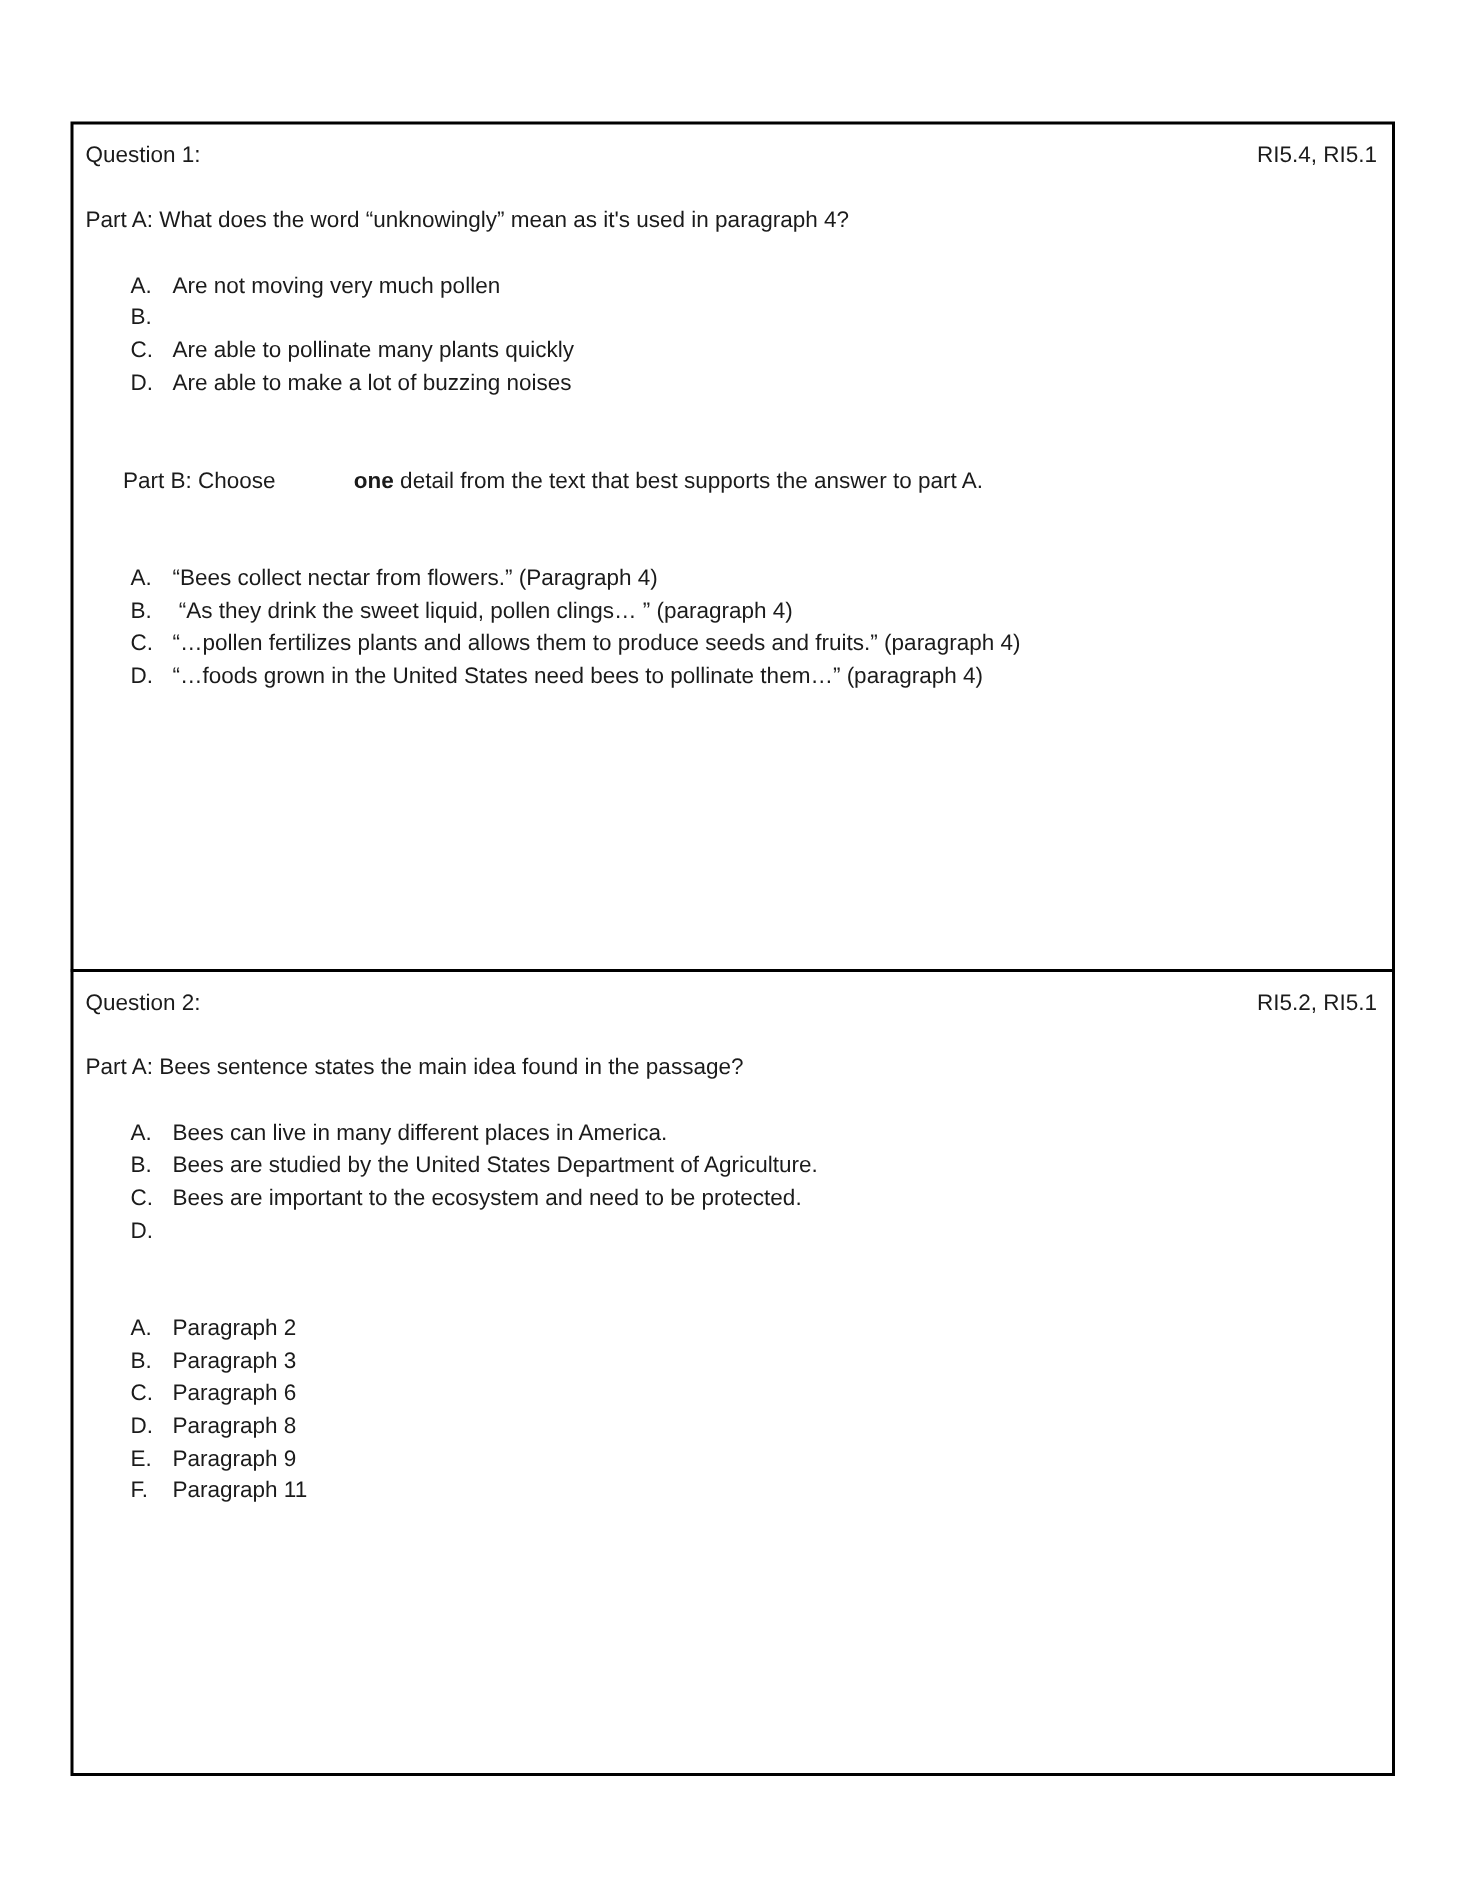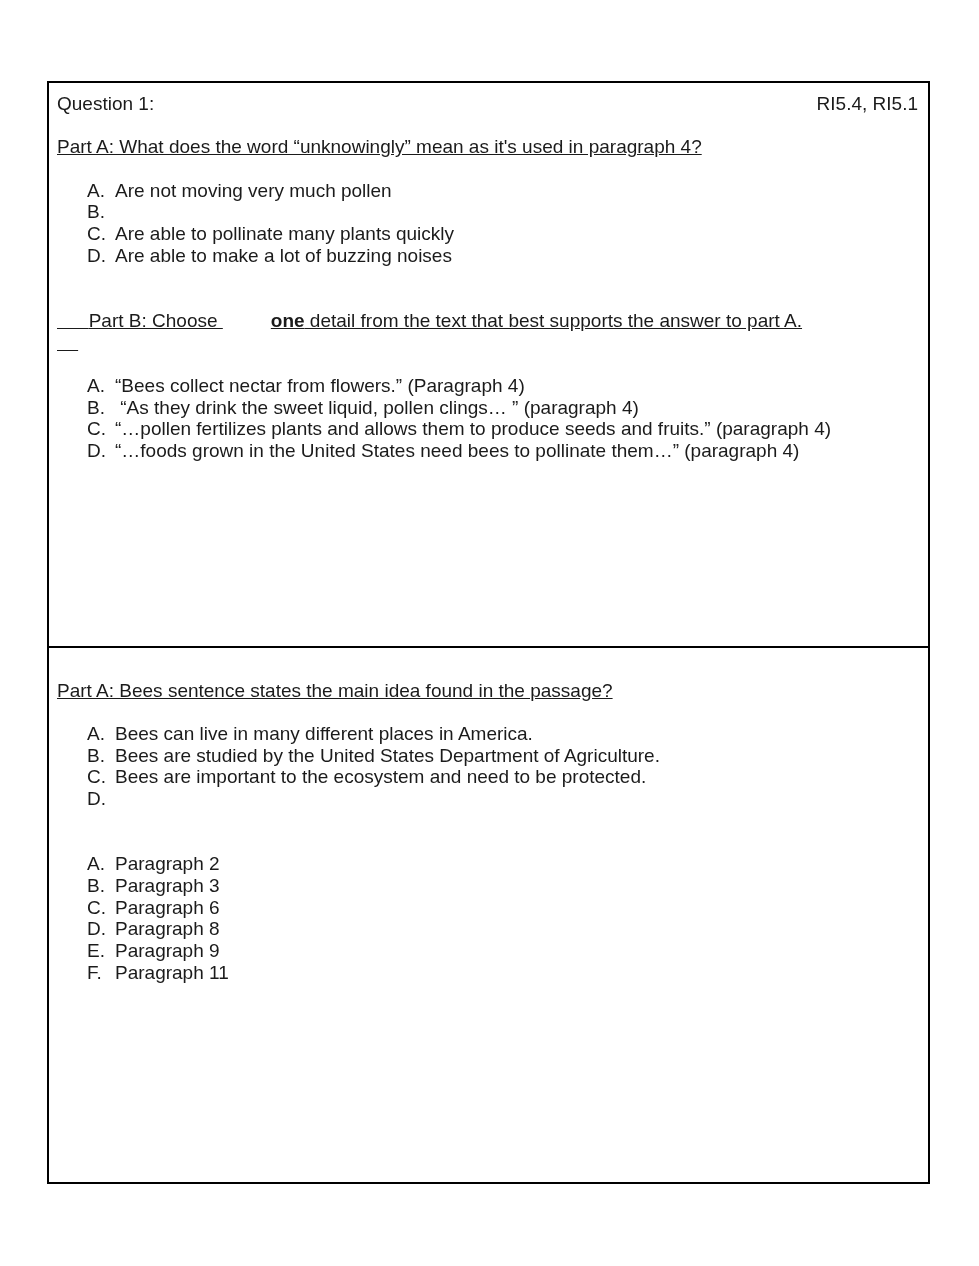--- a/index.html
+++ b/index.html
@@ -7,39 +7,38 @@
     padding: 0;
     background: #ffffff;
   }
   .sheet {
     position: relative;
     width: 979px;
     height: 1266px;
     background: #ffffff;
     font-family: "Liberation Sans", "DejaVu Sans", sans-serif;
     color: #1b1b1b;
-    font-size: 19px;
+    font-size: 15px;
   }
   .qbox {
     position: absolute;
     left: 47px;
     width: 883px;
     box-sizing: border-box;
     border: 2px solid #000000;
     background: #ffffff;
     padding: 10px 10px 0 8px;
     overflow: hidden;
   }
   #q1-box { top: 81px; height: 567px; }
   #q2-box { top: 646px; height: 538px; }
   .line {
     line-height: 21.7px;
     min-height: 21.7px;
     white-space: pre-wrap;
-    text-decoration: underline;
   }
   .spacer { height: 21.7px; }
   .qheader {
     display: flex;
     justify-content: space-between;
     line-height: 21.7px;
   }
   .opt {
     display: flex;
     padding-left: 30px;
@@ -102,20 +101,24 @@
       <span class="letter">C.</span>
       <span class="text">“…pollen fertilizes plants and allows them to produce seeds and fruits.” (paragraph 4)</span>
     </div>
     <div class="opt">
       <span class="letter">D.</span>
       <span class="text">“…foods grown in the United States need bees to pollinate them…” (paragraph 4)</span>
     </div>
   </section>
 
   <section class="qbox" id="q2-box">
+    <div class="qheader">
+      <span>Question 2:</span>
+      <span>RI5.2, RI5.1</span>
+    </div>
     <div class="spacer"></div>
 
     <div class="line">Part A: Bees sentence states the main idea found in the passage?</div>
     <div class="spacer"></div>
 
     <div class="opt">
       <span class="letter">A.</span>
       <span class="text">Bees can live in many different places in America.</span>
     </div>
     <div class="opt">

